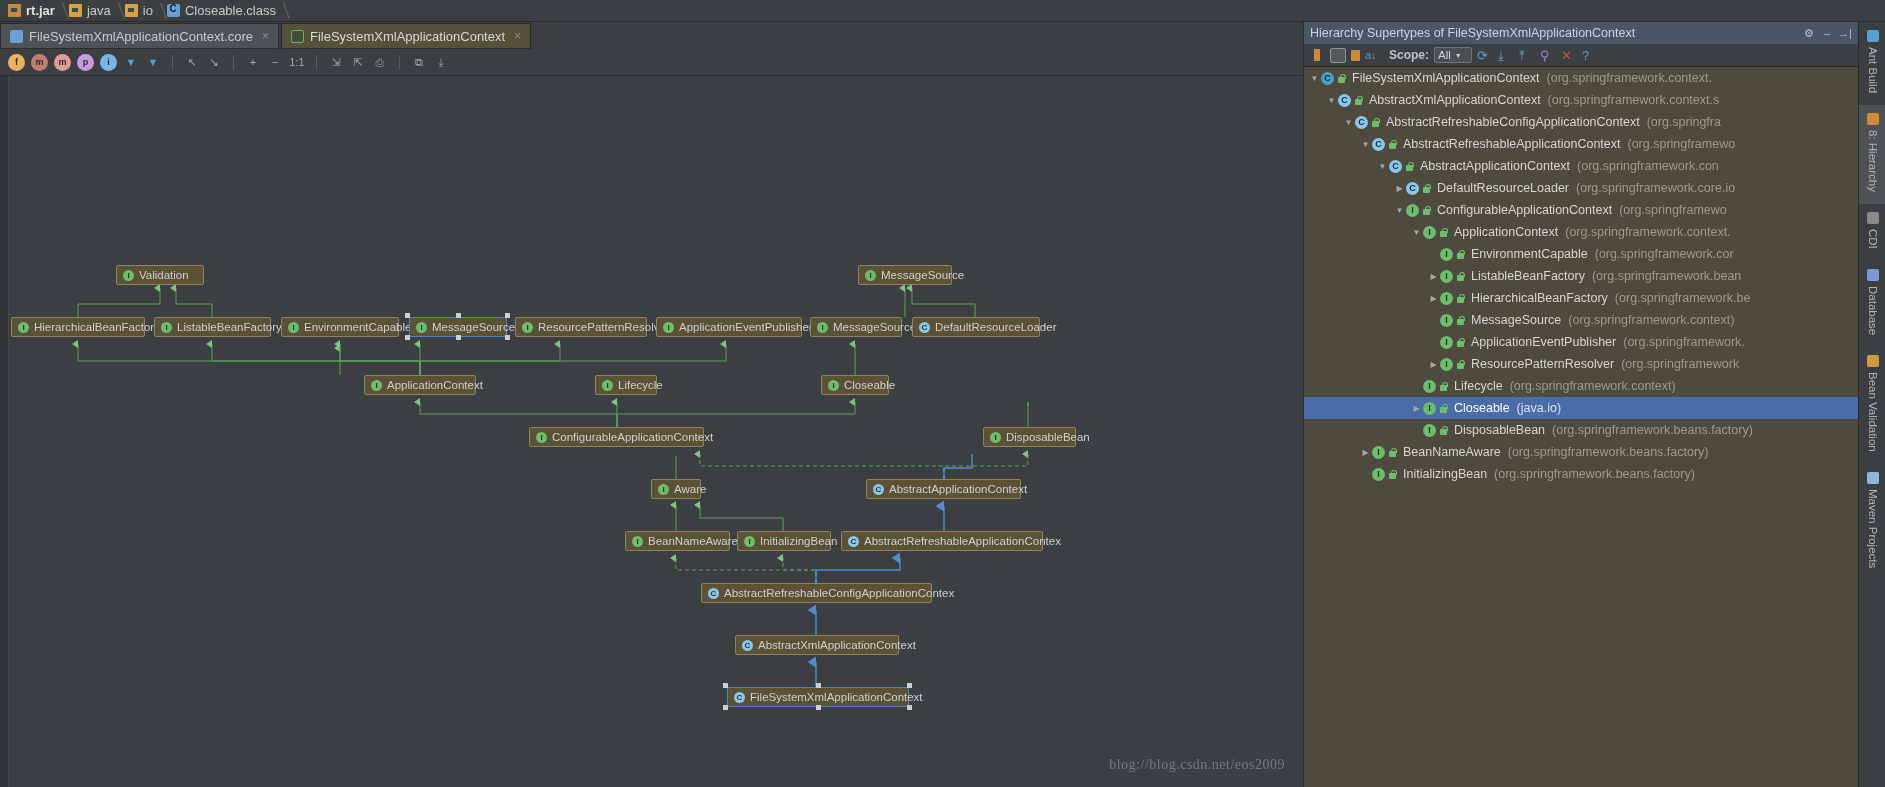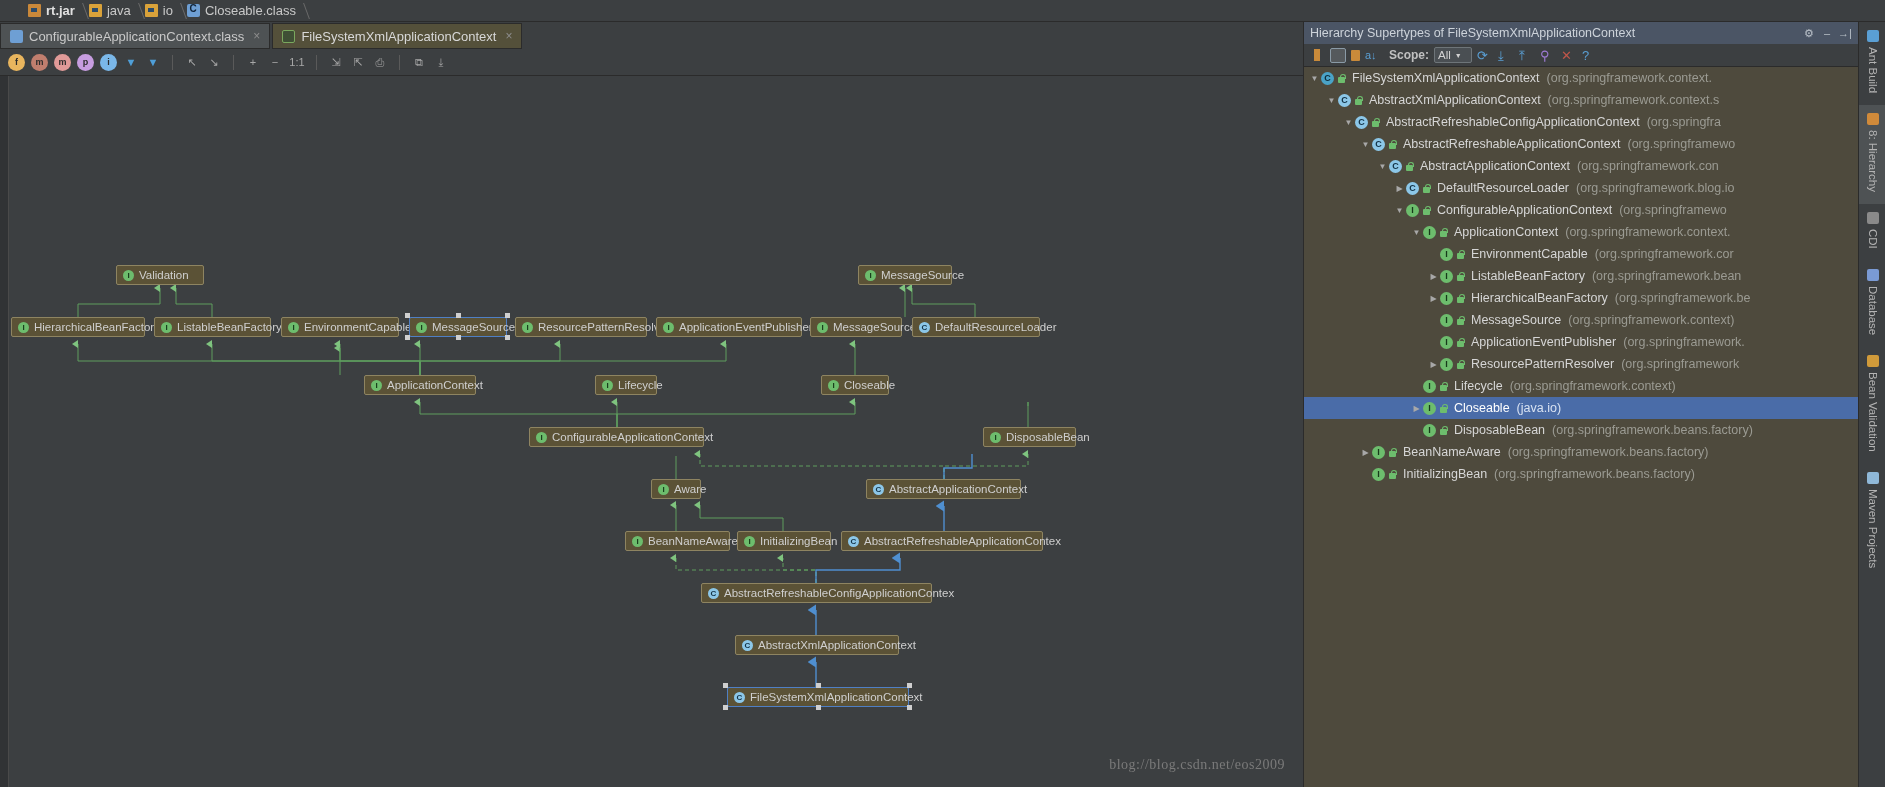--- a/index.html
+++ b/index.html
@@ -2,21 +2,21 @@
 <html><head>
 <meta charset="utf-8">
 <style>
   * { box-sizing: border-box; margin:0; padding:0; }
   html,body { width:1885px; height:787px; overflow:hidden; background:#3c3f41;
     font-family:"Liberation Sans", sans-serif; color:#bbbbbb; }
   #app { position:relative; width:1885px; height:787px; }
 
   
   .breadcrumb { position:absolute; left:0; top:0; width:1885px; height:22px;
-    background:#3c3f41; display:flex; align-items:center; padding-left:24px;
+    background:#3c3f41; display:flex; align-items:center; padding-left:4px;
     font-size:13px; border-bottom:1px solid #2b2b2b; }
   .crumb { display:flex; align-items:center; height:22px; padding:0 10px 0 4px;
     position:relative; color:#c9c9c9; }
   .crumb.first { font-weight:bold; color:#e0e0e0; }
   .crumb .sep { position:absolute; right:-1px; top:0; width:10px; height:22px; }
   .crumb .sep:after { content:""; position:absolute; left:0; top:3px; width:9px; height:16px;
     border-right:1px solid #6a6a6a; transform:skewX(20deg); }
   .ic { width:13px; height:13px; margin-right:5px; display:inline-block; position:relative; flex:0 0 auto;}
   .ic-folder { background:#d9a23a; border-radius:1px; }
   .ic-folder:after { content:""; position:absolute; left:3px; top:4px; width:6px; height:4px; background:#2b4b6b; }
@@ -133,21 +133,21 @@
     <div class="crumb">
       <span class="ic ic-class"></span>
       <span>Closeable.class</span>
       <span class="sep"></span>
     </div>
   </div>
 
   <div class="tabbar">
     <div class="tab inactive">
       <span class="tico cls"></span>
-      <span>ConfigurableApplicationContext.class</span>
+      <span>FileSystemXmlApplicationContext.core</span>
       <span class="xclose">×</span>
     </div>
     <div class="tab active">
       <span class="tico dgm"></span>
       <span>FileSystemXmlApplicationContext</span>
       <span class="xclose">×</span>
     </div>
   </div>
 
   <div class="etool" id="etool">
@@ -387,21 +387,21 @@
           <span class="tyico cls">C</span>
           <span class="lock"></span>
           <span class="nm">AbstractApplicationContext</span>
           <span class="pkg">(org.springframework.con</span>
         </div>
         <div class="trow" style="padding-left: 89px;">
           <span class="arrow">▶</span>
           <span class="tyico cls">C</span>
           <span class="lock"></span>
           <span class="nm">DefaultResourceLoader</span>
-          <span class="pkg">(org.springframework.blog.io</span>
+          <span class="pkg">(org.springframework.core.io</span>
         </div>
         <div class="trow" style="padding-left: 89px;">
           <span class="arrow">▼</span>
           <span class="tyico iface">I</span>
           <span class="lock"></span>
           <span class="nm">ConfigurableApplicationContext</span>
           <span class="pkg">(org.springframewo</span>
         </div>
         <div class="trow" style="padding-left: 106px;">
           <span class="arrow">▼</span>

